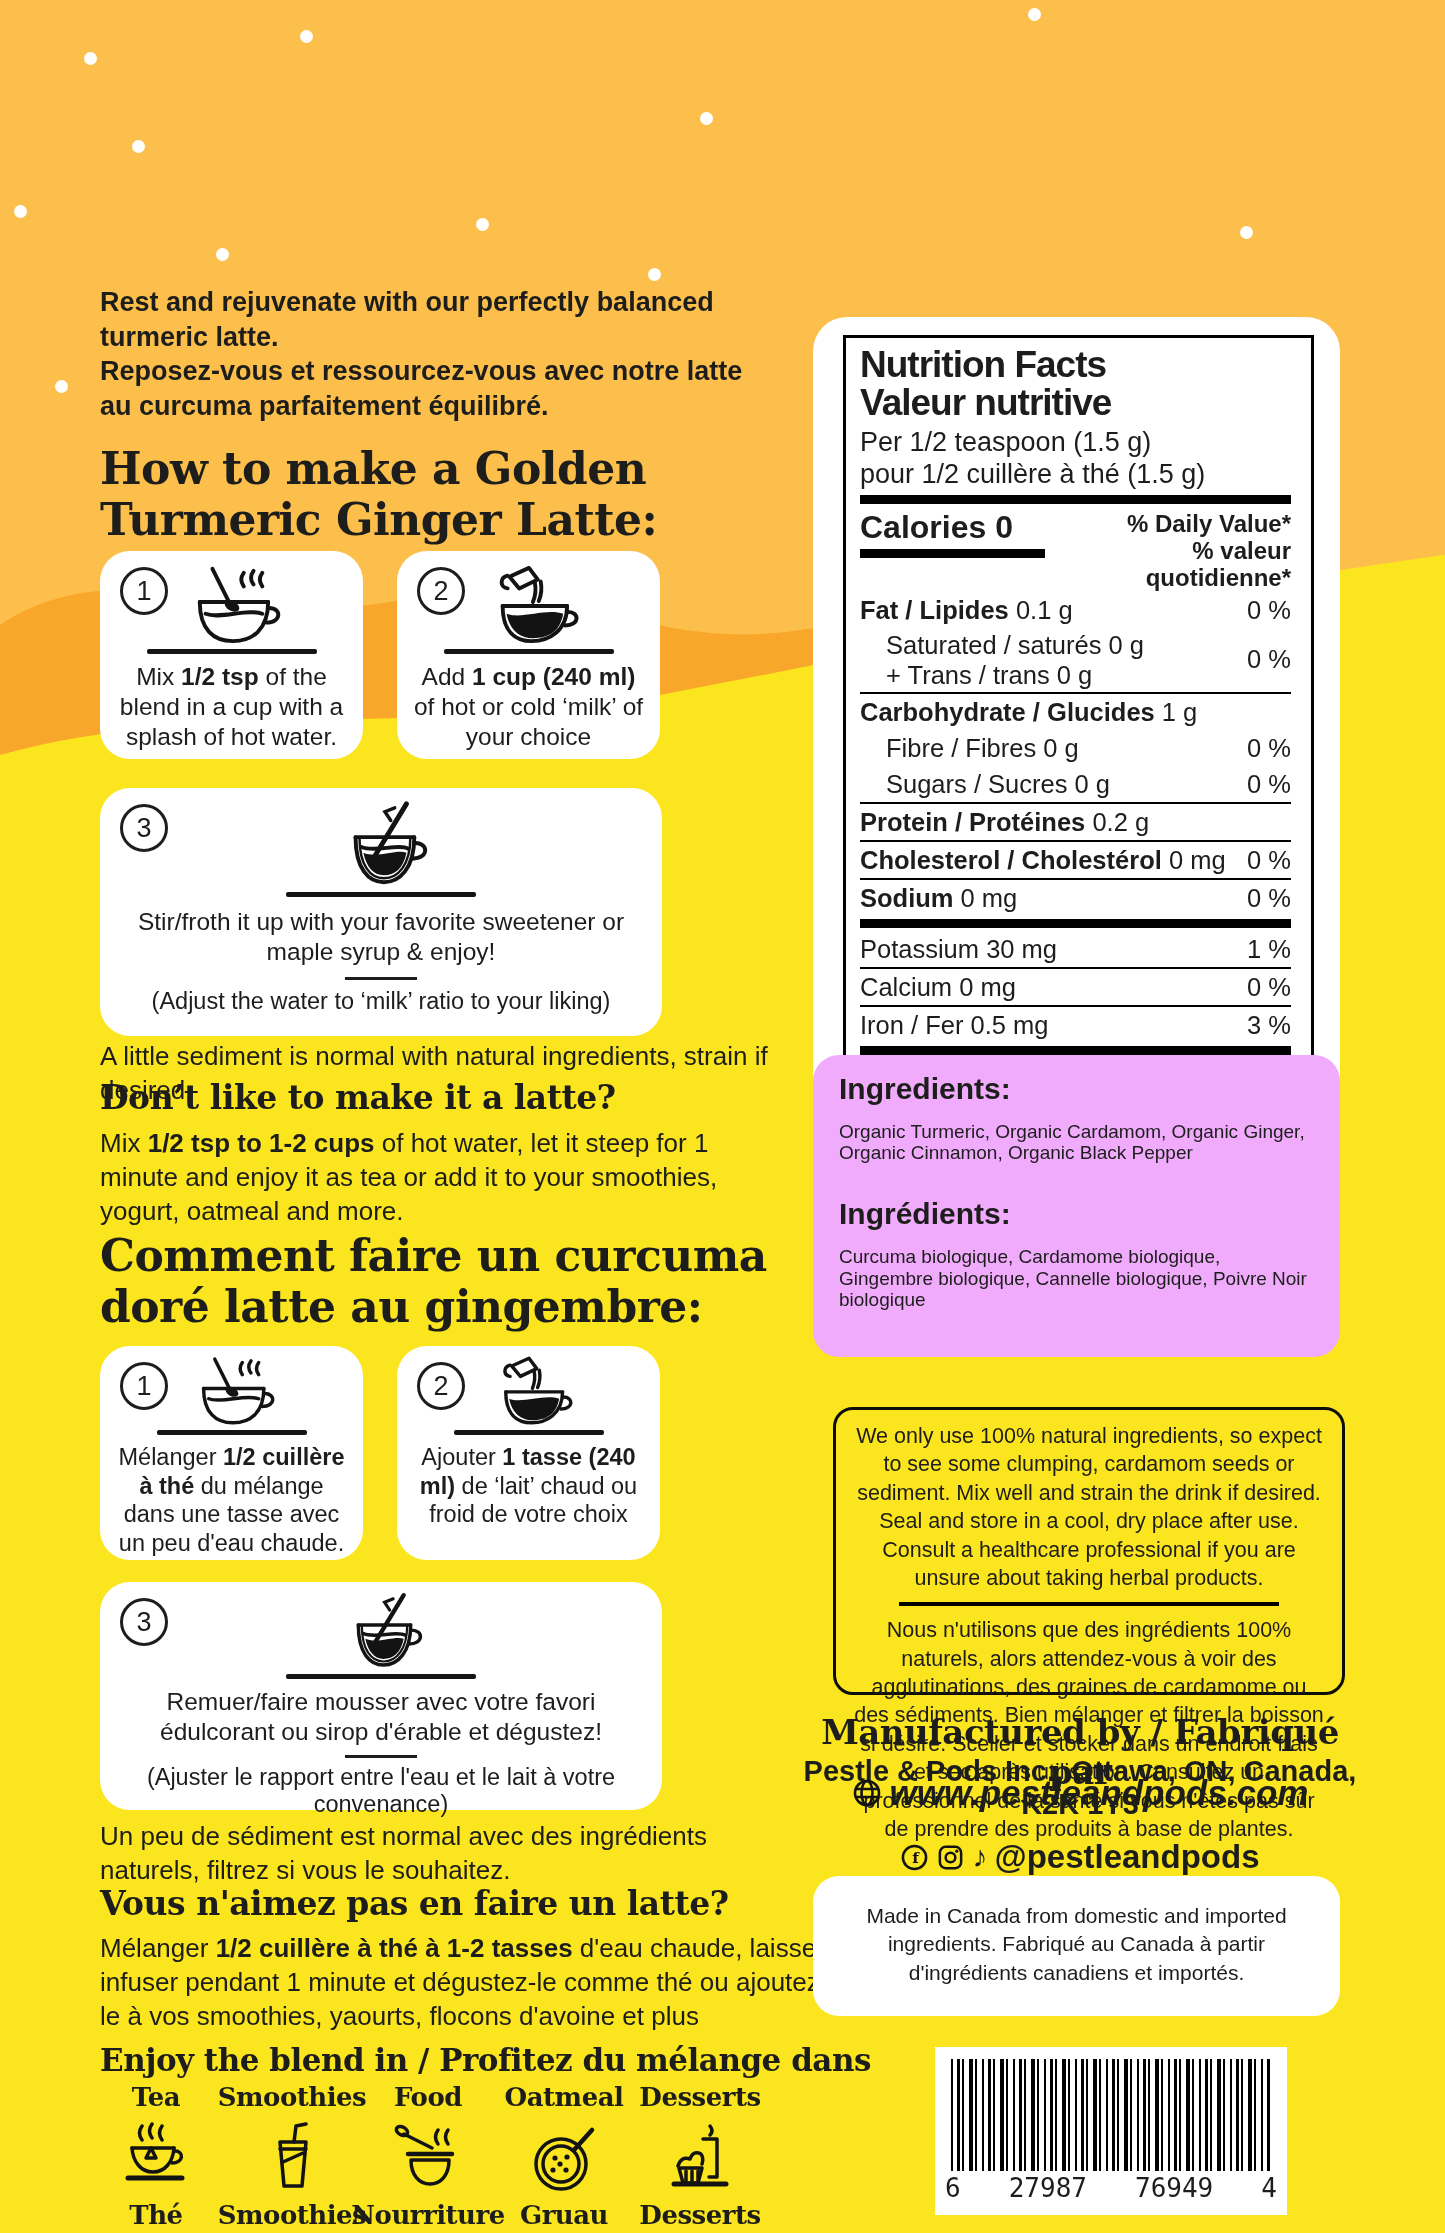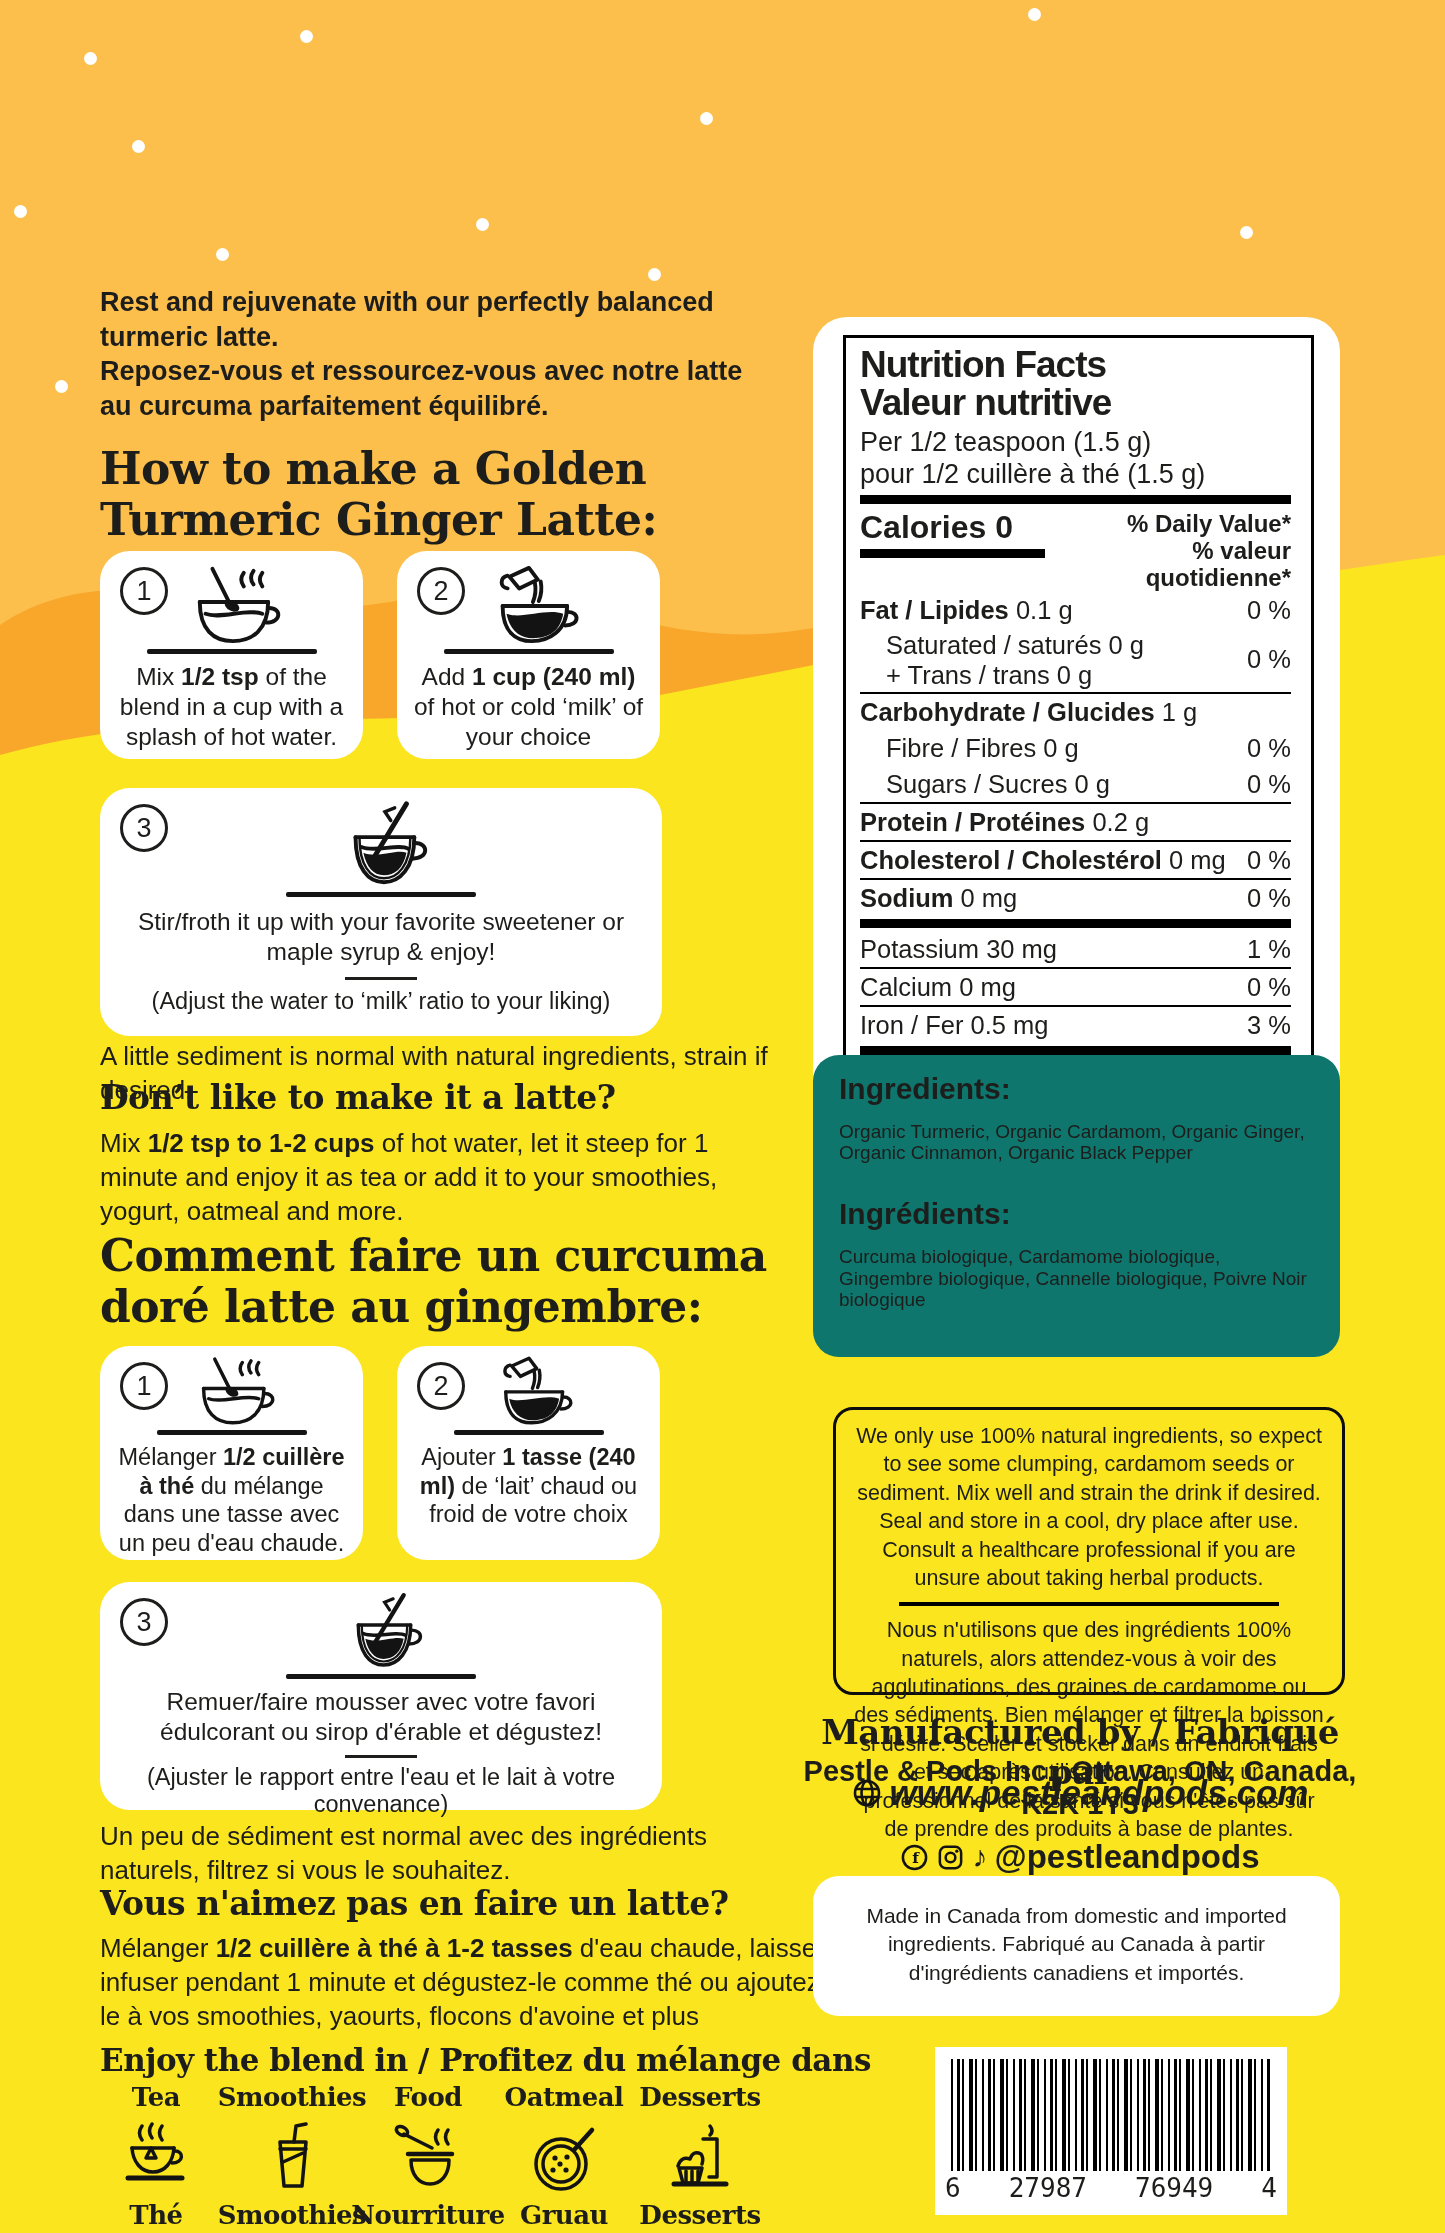--- a/index.html
+++ b/index.html
@@ -41,21 +41,21 @@
   .dv{font-size:24px;font-weight:700;text-align:right;line-height:1.12;padding-top:2px;}
   .nrow{display:flex;justify-content:space-between;font-size:25.5px;line-height:1.1;padding:4px 0;}
   .nrow .lbl b{font-weight:700;}
   .nrow.indent .lbl{padding-left:26px;}
   .dbl{display:flex;justify-content:space-between;padding:2px 0;}
   .dbl .lines{font-size:25.5px;line-height:1.18;padding-left:26px;}
   .dbl .pct{font-size:25.5px;align-self:center;}
   .hrline{height:2px;background:#000;}
   .nf-foot{font-size:21.5px;line-height:1.22;padding-top:5px;}
   
-  .ing-box{position:absolute;left:813px;top:1055px;width:527px;height:302px;background:#0f766e;border-radius:26px;padding:18px 26px;box-sizing:border-box;overflow:hidden;}
+  .ing-box{position:absolute;left:813px;top:1055px;width:527px;height:302px;background:#f0abfc;border-radius:26px;padding:18px 26px;box-sizing:border-box;overflow:hidden;}
   .ing-title{font-size:30px;font-weight:700;line-height:1.05;}
   .ing-text{font-size:19px;line-height:1.15;margin-top:16px;}
   .notice-box{position:absolute;left:833px;top:1407px;width:512px;height:288px;box-sizing:border-box;border:3px solid #0d0d0d;border-radius:20px;background:#fbe51e;padding:12px 18px;text-align:center;}
   .notice-text{font-size:21.5px;line-height:1.32;}
   .notice-div{width:380px;height:4px;background:#000;margin:10px auto;}
   .manu-h{position:absolute;left:790px;top:1712px;width:580px;text-align:center;font-size:34px;}
   .manu-addr{position:absolute;left:790px;top:1755px;width:580px;text-align:center;font-size:29px;font-weight:700;}
   .site-row{position:absolute;left:790px;top:1773px;width:580px;display:flex;justify-content:center;align-items:center;gap:8px;font-size:35px;font-weight:700;font-style:italic;}
   .social-row{position:absolute;left:790px;top:1838px;width:580px;display:flex;justify-content:center;align-items:center;gap:7px;font-size:33px;font-weight:700;}
   .tiktok{font-size:30px;font-weight:700;line-height:1;}

